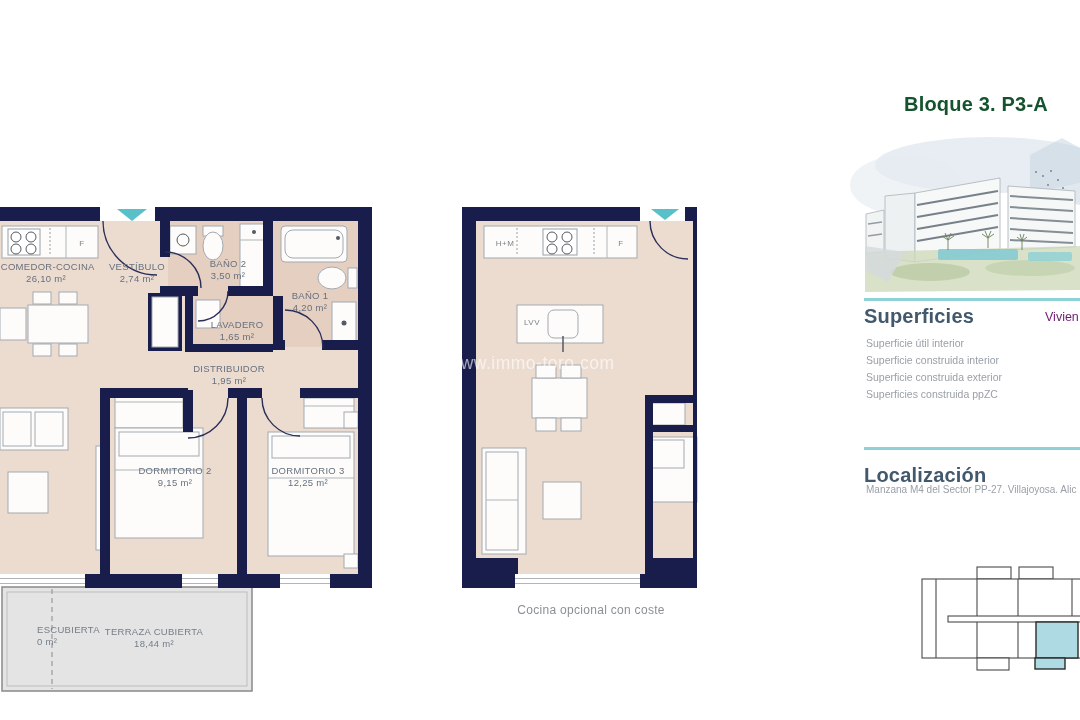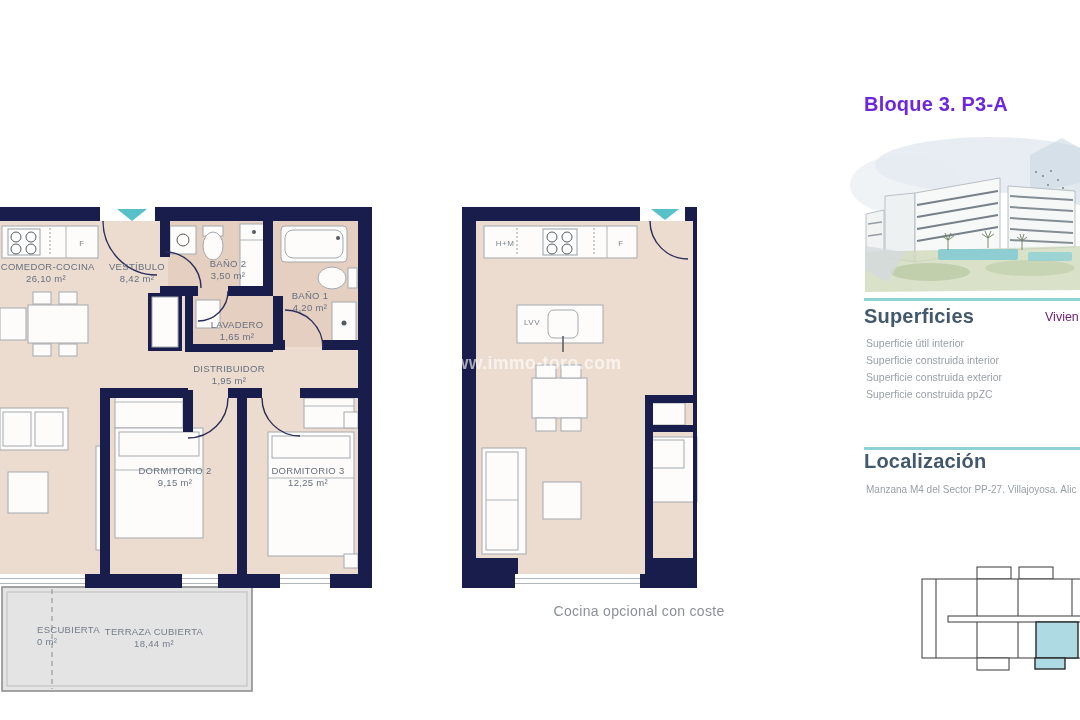--- a/index.html
+++ b/index.html
@@ -7,25 +7,25 @@
         font-family:"Liberation Sans", sans-serif;}
   .page svg{position:absolute;left:0;top:0;}
   .room-label{position:absolute;transform:translateX(-50%);text-align:center;
     font-size:9.5px;line-height:12px;color:#66707f;letter-spacing:.3px;white-space:nowrap;}
   .room-label span{display:block;}
   .room-label.left-cut{transform:none;text-align:left;margin-left:37px;}
   .terrace-label{color:#747d88;}
   .fixture-label{position:absolute;transform:translate(-50%,-50%);font-size:8px;color:#7d848c;
     letter-spacing:.5px;white-space:nowrap;}
   .caption{position:absolute;left:591px;top:603px;transform:translateX(-50%);
-    font-size:14px;color:#8b9097;letter-spacing:.3px;white-space:nowrap;margin-left:48px;}
+    font-size:12px;color:#8b9097;letter-spacing:.3px;white-space:nowrap;}
   .watermark{position:absolute;left:531px;top:353px;transform:translateX(-50%);
-    font-size:17.5px;font-weight:bold;color:rgba(255,255,255,.62);letter-spacing:.5px;white-space:nowrap;}
-  .sb-title{position:absolute;left:864px;top:93px;font-size:20px;font-weight:bold;
-    color:#6d28d9;letter-spacing:.2px;white-space:nowrap;}
+    font-size:17.5px;font-weight:normal;color:rgba(255,255,255,.62);letter-spacing:.5px;white-space:nowrap;}
+  .sb-title{position:absolute;left:904px;top:93px;font-size:20px;font-weight:bold;
+    color:#14532d;letter-spacing:.2px;white-space:nowrap;}
   .sb-divider{position:absolute;left:864px;width:216px;height:3px;background:#8ed2d7;}
   .sb-head{position:absolute;left:864px;font-size:20px;font-weight:bold;color:#42586d;
     letter-spacing:.2px;white-space:nowrap;}
   .sb-tag{position:absolute;left:1045px;top:310px;font-size:12.5px;color:#701a75;white-space:nowrap;}
   .sb-item{position:absolute;left:866px;font-size:10.5px;color:#9aa0a8;white-space:nowrap;text-align:center;}
   .sb-text{position:absolute;left:866px;top:484px;width:250px;font-size:10px;color:#9aa0a8;
     white-space:nowrap;overflow:hidden;}
 </style>
 </head>
 <body>
@@ -306,21 +306,21 @@
     </g>
   </g>
 </svg>
 
 <div class="room-label" style="left:46px;top:261px">
   <span>-COMEDOR-COCINA</span>
   <span>26,10 m²</span>
 </div>
 <div class="room-label" style="left:137px;top:261px">
   <span>VESTÍBULO</span>
-  <span>8,42 m²</span>
+  <span>2,74 m²</span>
 </div>
 <div class="room-label" style="left:228px;top:258px">
   <span>BAÑO 2</span>
   <span>3,50 m²</span>
 </div>
 <div class="room-label" style="left:310px;top:290px">
   <span>BAÑO 1</span>
   <span>4,20 m²</span>
 </div>
 <div class="room-label" style="left:237px;top:319px">
@@ -357,19 +357,19 @@
 <div class="watermark">www.immo-toro.com</div>
 
 <div class="sb-title">Bloque 3. P3-A</div>
 
 <div class="sb-divider" style="top:298px"></div>
 <div class="sb-head" style="top:305px">Superficies</div>
 <div class="sb-tag">Vivien</div>
 <div class="sb-item" style="top:337px">Superficie útil interior</div>
 <div class="sb-item" style="top:354px">Superficie construida interior</div>
 <div class="sb-item" style="top:371px">Superficie construida exterior</div>
-<div class="sb-item" style="top:388px">Superficie construida ppZC</div>
+<div class="sb-item" style="top:388px">Superficies construida ppZC</div>
 
 <div class="sb-divider" style="top:447px"></div>
-<div class="sb-head" style="top:450px">Localización</div>
+<div class="sb-head" style="top:464px">Localización</div>
 <div class="sb-text">Manzana M4 del Sector PP-27. Villajoyosa. Alic</div>
 
 </div>
 
 </body></html>

